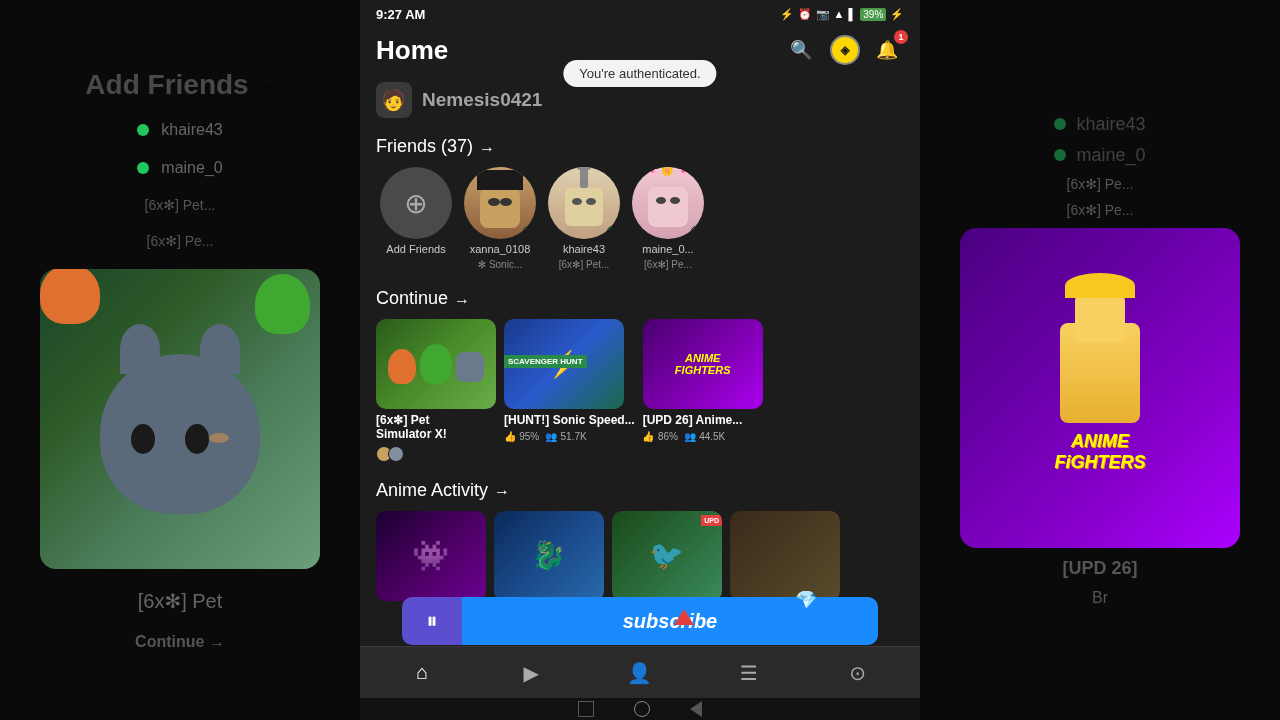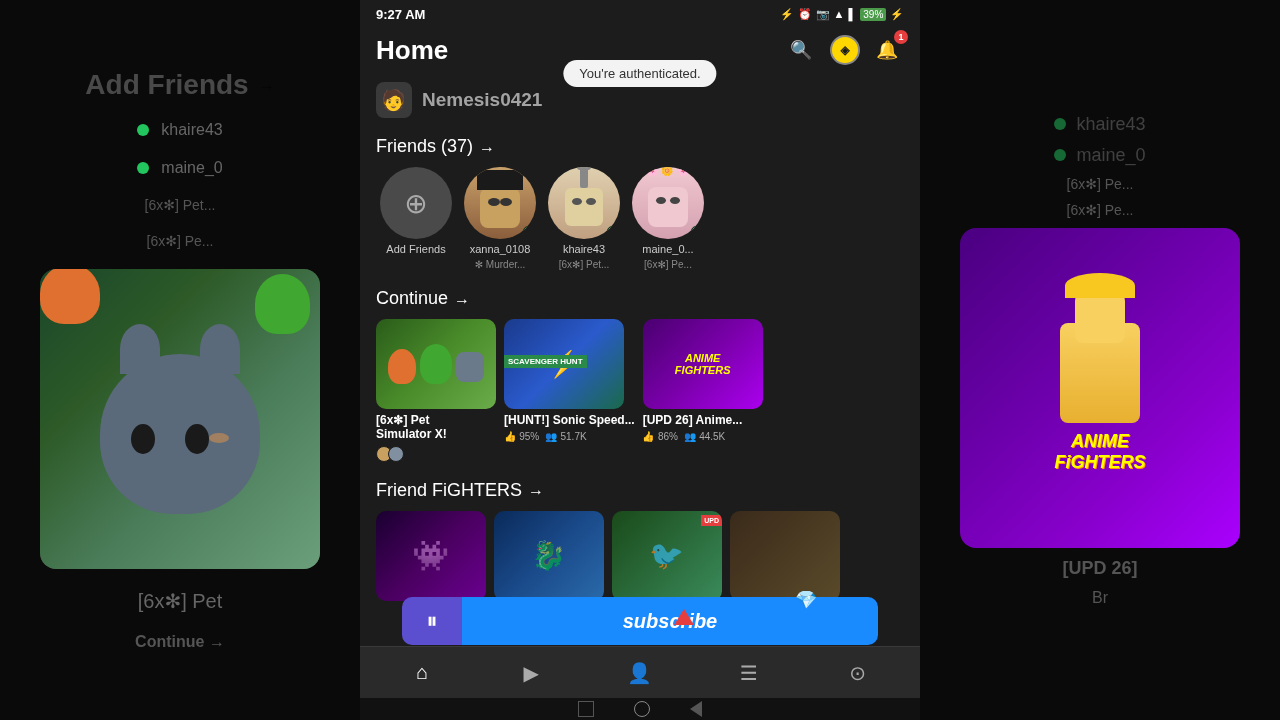--- a/index.html
+++ b/index.html
@@ -801,21 +801,21 @@
 
               <div style="width:40px;height:40px;background:#c8a060;border-radius:8px;position:relative;margin-top:10px;">
                 <div style="position:absolute;top:-18px;left:50%;transform:translateX(-50%);width:46px;height:20px;background:#1a1a1a;border-radius:4px 4px 0 0;"></div>
                 <div style="width:12px;height:8px;background:#333;border-radius:50%;position:absolute;top:10px;left:8px;"></div>
                 <div style="width:12px;height:8px;background:#333;border-radius:50%;position:absolute;top:10px;right:8px;"></div>
               </div>
               <div class="online-dot"></div>
             </div>
           </div>
           <span class="friend-name">xanna_0108</span>
-          <span class="friend-status">✻ Murder...</span>
+          <span class="friend-status">✻ Sonic...</span>
         </div>
 
         <div class="friend-item">
           <div class="friend-avatar avatar-khaire">
             <div style="position:relative;width:100%;height:100%;display:flex;align-items:center;justify-content:center;">
               <div style="width:38px;height:38px;background:#e0d0a0;border-radius:6px;margin-top:8px;position:relative;">
                 <div style="width:10px;height:7px;background:#555;border-radius:50%;position:absolute;top:10px;left:7px;"></div>
                 <div style="width:10px;height:7px;background:#555;border-radius:50%;position:absolute;top:10px;right:7px;"></div>
 
                 <div style="position:absolute;top:-20px;left:50%;transform:translateX(-50%);width:8px;height:20px;background:#888;border-radius:2px;"></div>
@@ -895,21 +895,21 @@
           <div class="game-stats">
             <span>👍 86%</span>
             <span>👥 44.5K</span>
           </div>
         </div>
 
 
       </div>
 
       <div class="section-header">
-        <span class="section-title">Friend FiGHTERS</span>
+        <span class="section-title">Anime Activity</span>
         <span class="section-arrow">→</span>
       </div>
 
       <div class="activity-scroll">
         <div class="activity-card activity-thumb-1">
           <div style="width:100%;height:100%;display:flex;align-items:center;justify-content:center;">
             <span style="font-size:30px;opacity:0.7;">👾</span>
           </div>
         </div>
         <div class="activity-card activity-thumb-2">

